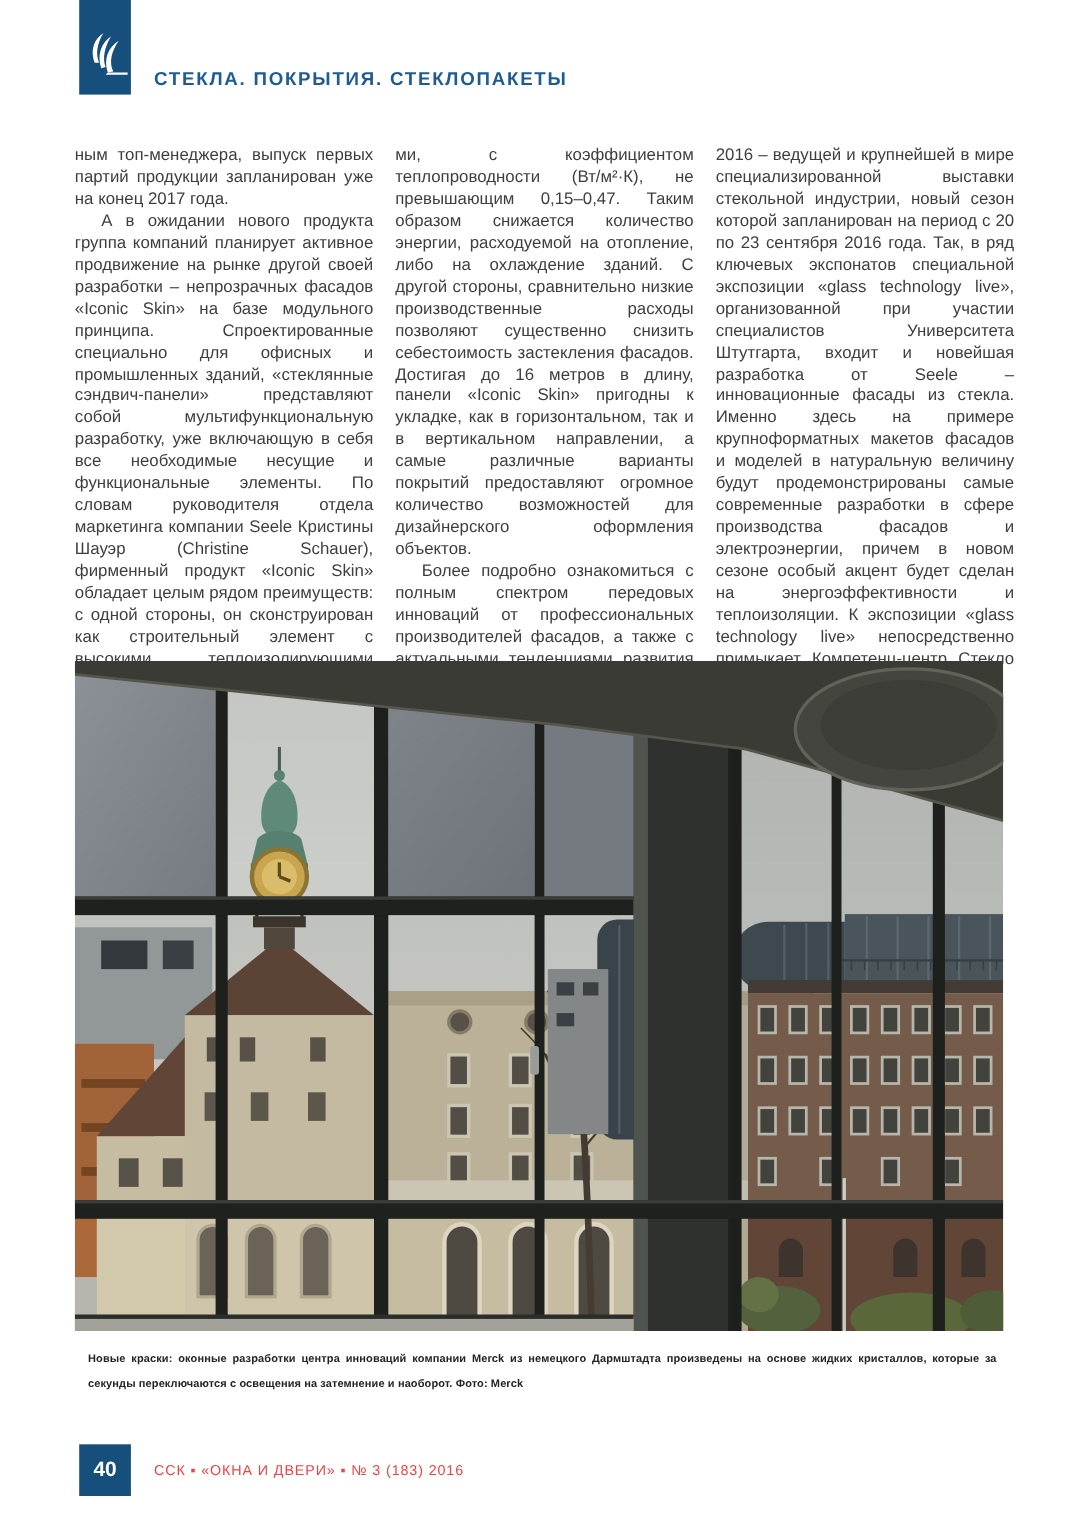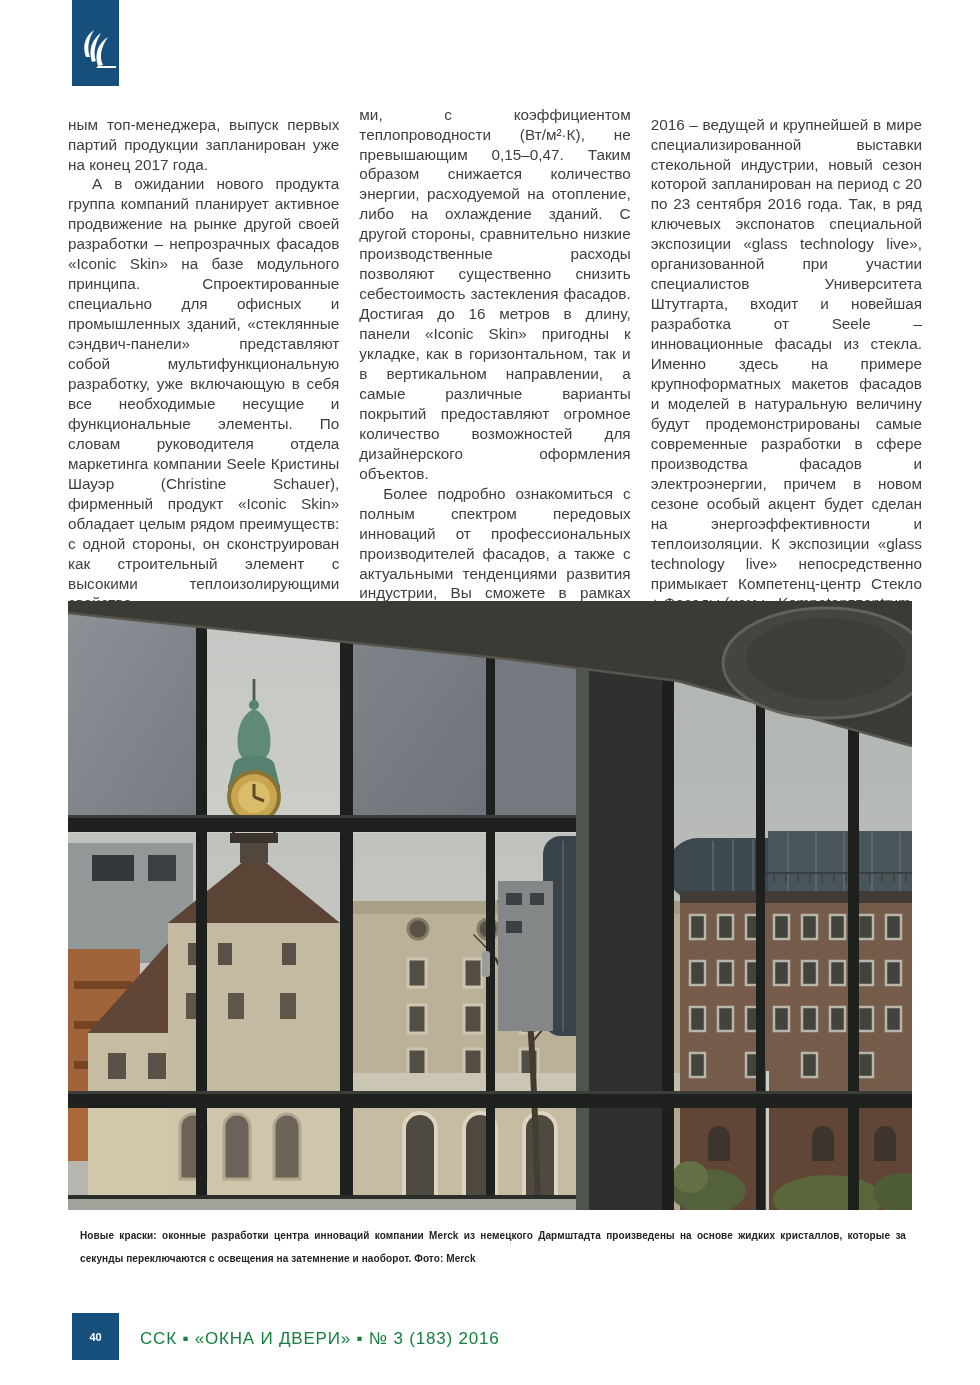--- a/index.html
+++ b/index.html
@@ -13,63 +13,64 @@
     background:#174f7c;
   }
   .section-title{
     position:absolute;left:140px;top:62px;
     font-size:17px;font-weight:700;letter-spacing:1.6px;
     color:#1c5b93;
   }
   
   .columns{
     position:absolute;left:68px;top:131px;width:854px;height:466px;
-    display:flex;gap:20px;align-items:center;
+    display:flex;gap:20px;
   }
   .col{flex:1 1 0;color:#3e3e3e;font-size:15.3px;line-height:19.95px;
     text-align:justify;}
   .col p{margin:0;}
   .col p.indent{text-indent:24px;}
   
   .photo{
     position:absolute;left:68px;top:601px;width:844px;height:609px;
   }
   .photo svg{display:block;width:844px;height:609px;}
   
   .caption{
     position:absolute;left:80px;top:1224px;width:826px;
     font-size:10px;font-weight:700;line-height:23px;color:#242424;
     text-align:justify;letter-spacing:0.1px;
   }
   
   .pagenum-box{
     position:absolute;left:72px;top:1313px;width:47px;height:47px;
-    background:#174f7c;color:#ffffff;font-size:11px;font-weight:700;
+    background:#174f7c;color:#ffffff;font-size:19px;font-weight:700;
     display:flex;align-items:center;justify-content:center;
   }
   .journal-line{
     position:absolute;left:140px;top:1329px;
-    font-size:17px;color:#15803d;letter-spacing:0.8px;
+    font-size:13px;color:#ef4444;letter-spacing:0.8px;
   }
 </style>
 </head>
 <body>
 
 <div class="page">
 
   <div class="logo-box">
     <svg width="47" height="86" viewBox="0 0 47 86">
       <g fill="#ffffff">
         <path d="M14,57 C10,46 13,36 22,30 C16,40 15,49 18,57 Z"></path>
         <path d="M20,62 C16,50 20,39 29,33 C23,43 21,53 24,61 Z"></path>
         <path d="M26,66 C22,54 26,43 36,37 C29,47 27,57 31,65 Z"></path>
         <path d="M26,66 L44,66 L44,68 L24,68 Z"></path>
       </g>
     </svg>
   </div>
+  <div class="section-title">СТЕКЛА. ПОКРЫТИЯ. СТЕКЛОПАКЕТЫ</div>
 
   <div class="columns">
     <div class="col">
       <p class="para">ным топ-менеджера, выпуск первых партий продукции запланирован уже на конец 2017 года.</p>
       <p class="para indent">А в ожидании нового продукта группа компаний планирует активное продвижение на рынке другой своей разработки – непрозрачных фасадов «Iconic Skin» на базе модульного принципа. Спроектированные специально для офисных и промышленных зданий, «стеклянные сэндвич-панели» представляют собой мультифункциональную разработку, уже включающую в себя все необходимые несущие и функциональные элементы. По словам руководителя отдела маркетинга компании Seele Кристины Шауэр (Christine Schauer), фирменный продукт «Iconic Skin» обладает целым рядом преимуществ: с одной стороны, он сконструирован как строительный элемент с высокими теплоизолирующими свойства-</p>
     </div>
     <div class="col">
       <p class="para">ми, с коэффициентом теплопроводности (Вт/м²·К), не превышающим 0,15–0,47. Таким образом снижается количество энергии, расходуемой на отопление, либо на охлаждение зданий. С другой стороны, сравнительно низкие производственные расходы позволяют существенно снизить себестоимость застекления фасадов. Достигая до 16 метров в длину, панели «Iconic Skin» пригодны к укладке, как в горизонтальном, так и в вертикальном направлении, а самые различные варианты покрытий предоставляют огромное количество возможностей для дизайнерского оформления объектов.</p>
       <p class="para indent">Более подробно ознакомиться с полным спектром передовых инноваций от профессиональных производителей фасадов, а также с актуальными тенденциями развития индустрии, Вы сможете в рамках glasstec</p>
     </div>

